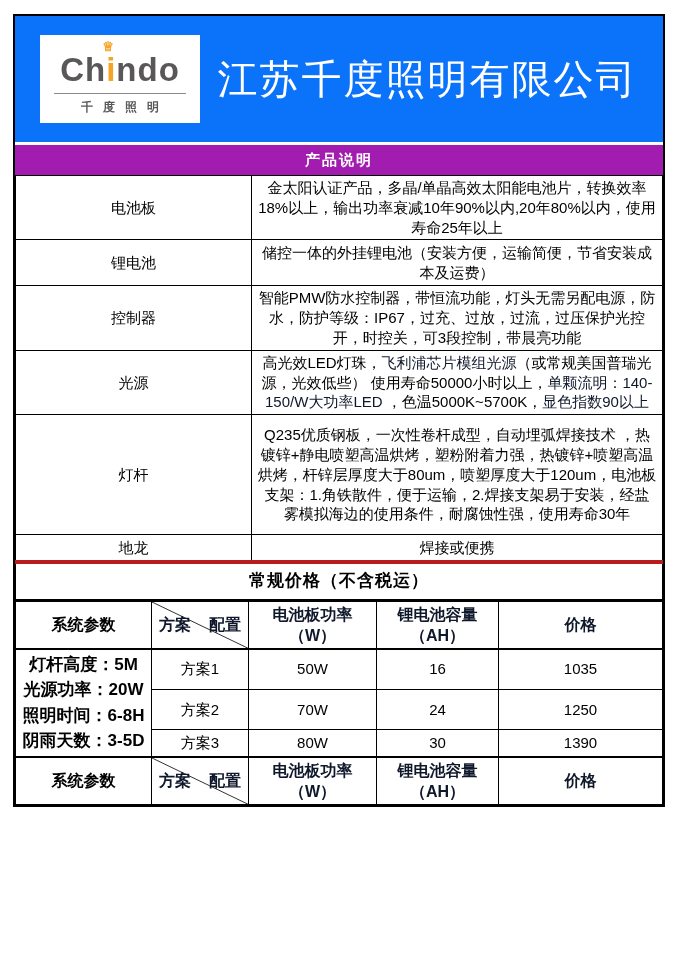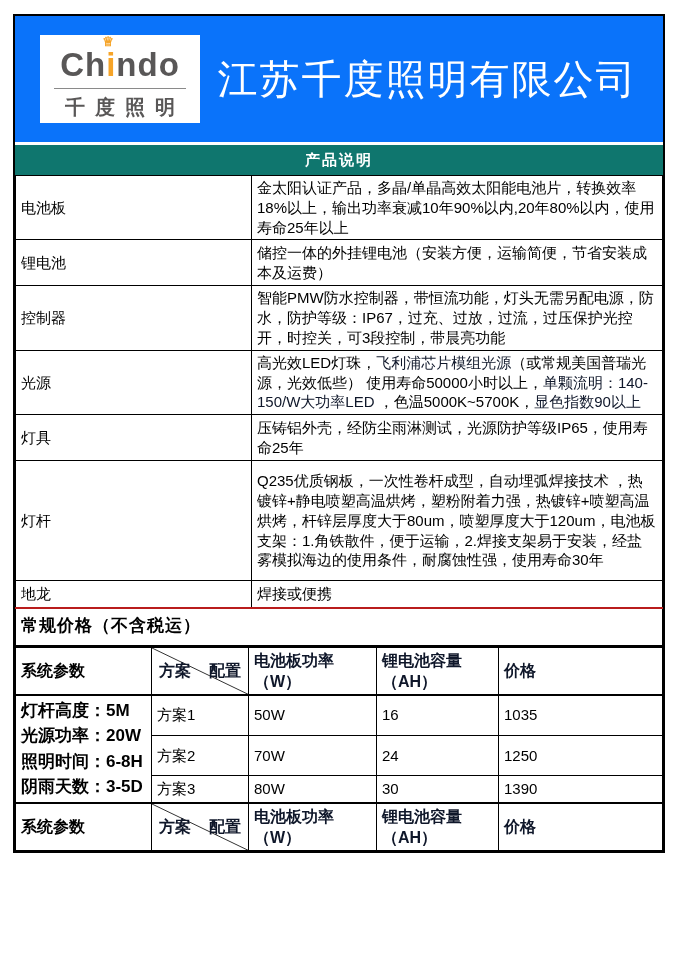--- a/index.html
+++ b/index.html
@@ -25,45 +25,45 @@
     font-size:33px;font-weight:bold;color:#595757;line-height:1;
     letter-spacing:1px;position:relative;margin-top:10px;
   }
   .logo-i{color:#F6A428;position:relative;font-style:normal;}
   .crown{
     position:absolute;top:-13px;left:42px;
     font-size:13px;color:#F6A428;font-weight:bold;line-height:1;
   }
   .logo-divider{width:132px;height:1px;background:#8a8a8a;margin:7px 0 5px 0;}
   .logo-sub{
-    font-size:20px;color:#595757;font-weight:bold;
+    font-size:12px;color:#595757;font-weight:bold;
     letter-spacing:10px;text-indent:10px;white-space:nowrap;
   }
   .company-title{
     flex:1;text-align:center;color:#ffffff;font-weight:normal;
     font-size:40px;letter-spacing:2px;white-space:nowrap;
     padding-right:8px;
   }
   .gap{height:3px;background:#fff;}
   .section-bar{
-    background:#0f766e;height:30px;color:#fff;font-size:15px;font-weight:bold;
+    background:#a21caf;height:30px;color:#fff;font-size:15px;font-weight:bold;
     display:flex;align-items:center;justify-content:center;letter-spacing:2px;
   }
 
   
   table{border-collapse:collapse;width:100%;table-layout:fixed;}
-  td{border:1px solid #000;vertical-align:middle;
+  td{border:1px solid #000;text-align:center;vertical-align:middle;
      font-size:15px;line-height:1.32;padding:2px 5px;box-sizing:border-box;
      overflow:hidden;margin-top:22px;}
   .spec-table .label-cell{font-size:15px;}
   .red{color:#0f172a;}
 
   .price-title-cell{
     font-size:17px;font-weight:bold;letter-spacing:1px;
-    border-top:2px solid #b91c1c;border-bottom:2px solid #000;
+    border-top:4px solid #b91c1c;border-bottom:2px solid #000;
   }
 
   .price-table .phead td{font-weight:bold;font-size:16px;}
   .price-table .phead-top td{border-bottom:2px solid #000;}
   .price-table .phead-bottom td{border-top:2px solid #000;}
 
   .diag-cell{position:relative;padding:0;}
   .diag-cell svg{position:absolute;left:0;top:0;width:100%;height:100%;display:block;}
   .diag-inner{
     position:relative;display:flex;justify-content:space-between;
@@ -106,24 +106,20 @@
           <td class="label-cell">锂电池</td>
           <td>储控一体的外挂锂电池（安装方便，运输简便，节省安装成本及运费）</td>
         </tr>
         <tr style="height:62px">
           <td class="label-cell">控制器</td>
           <td>智能PMW防水控制器，带恒流功能，灯头无需另配电源，防水，防护等级：IP67，过充、过放，过流，过压保护光控开，时控关，可3段控制，带晨亮功能</td>
         </tr>
         <tr style="height:61px">
           <td class="label-cell">光源</td>
           <td><span>高光效LED灯珠，</span><span class="red">飞利浦芯片模组光源</span><span>（或常规美国普瑞光源，光效低些） 使用寿命50000小时以上，</span><span class="red">单颗流明：140-150/W大功率LED</span><span> ，色温5000K~5700K，</span><span class="red">显色指数90以上</span></td>
-        </tr>
-        <tr style="height:46px">
-          <td class="label-cell">灯具</td>
-          <td>压铸铝外壳，经防尘雨淋测试，光源防护等级IP65，使用寿命25年</td>
         </tr>
         <tr style="height:120px">
           <td class="label-cell">灯杆</td>
           <td>Q235优质钢板，一次性卷杆成型，自动埋弧焊接技术 ，热镀锌+静电喷塑高温烘烤，塑粉附着力强，热镀锌+喷塑高温烘烤，杆锌层厚度大于80um，喷塑厚度大于120um，电池板支架：1.角铁散件，便于运输，2.焊接支架易于安装，经盐雾模拟海边的使用条件，耐腐蚀性强，使用寿命30年</td>
         </tr>
         <tr style="height:27px">
           <td class="label-cell">地龙</td>
           <td>焊接或便携</td>
         </tr>
         <tr style="height:38px">

